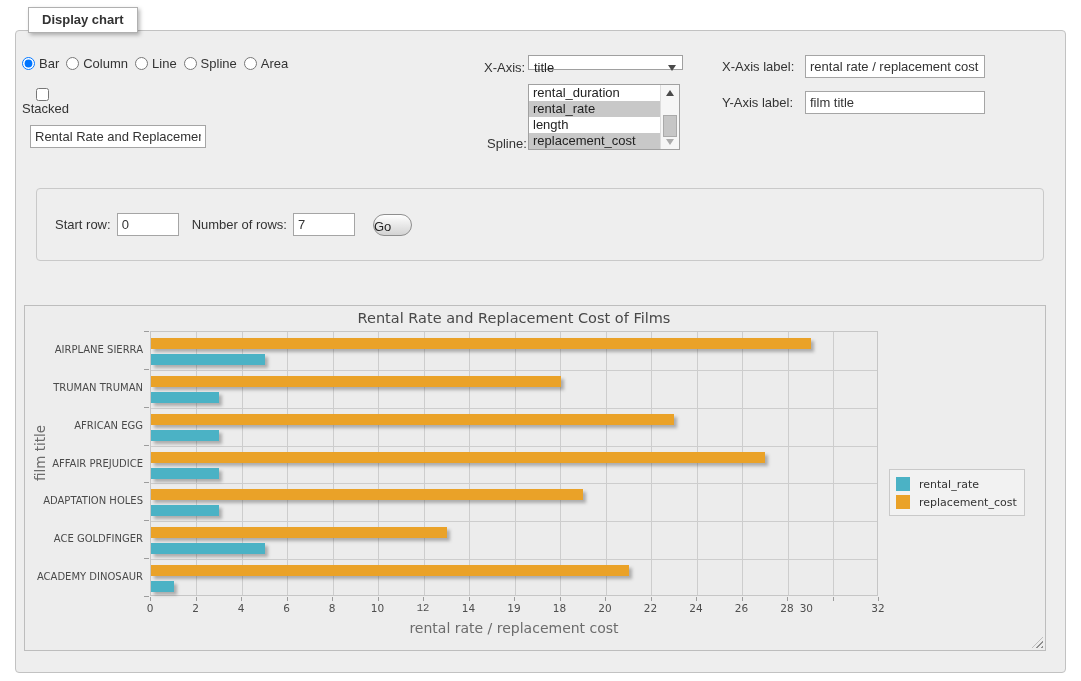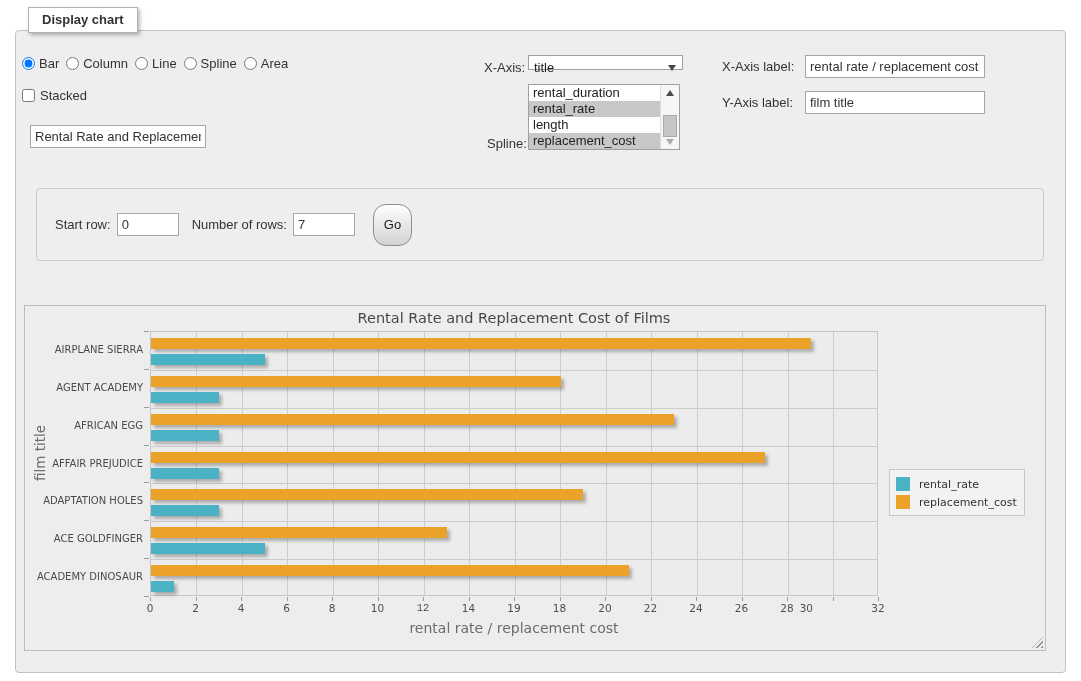--- a/index.html
+++ b/index.html
@@ -8,21 +8,21 @@
 
   
   #outer { left:15px; top:30px; width:1051px; height:643px; background:#eeeeee; border:1px solid #c2c2c2; border-radius:4px; }
   #tab { left:28px; top:7px; background:#ffffff; border:1px solid #b0b0b0; box-shadow:2px 2px 4px rgba(0,0,0,0.28); padding:4px 13px 5px 13px; font-size:13px; font-weight:bold; color:#333; z-index:4; }
 
   
   .formlabel { font-size:13px; color:#333; white-space:nowrap; }
   #chart-type-row { left:22px; top:56px; display:flex; align-items:center; font-size:13px; color:#333; }
   #chart-type-row label { display:flex; align-items:center; margin-right:7px; cursor:default; }
   #chart-type-row input { margin-right:4px; width:13px; height:13px; }
-  #stacked-row { left:22px; top:88px; display:flex; align-items:center; font-size:13px; color:#333; }
+  #stacked-row { left:22px; top:88px; display:flex; align-items:center; font-size:13px; color:#333;flex-direction:column; }
   #stacked-row input { margin-right:5px; width:13px; height:13px; }
   .txtinput { border:1px solid #a5a5a5; background:#fff; font-size:13px; color:#333; padding:3px 4px; font-family:"Liberation Sans", sans-serif; }
   #title-input { left:30px; top:125px; width:176px; height:23px; }
   #xaxis-label { left:484px; top:60px; }
   #series-label { left:487px; top:136px; }
   #xaxis-select { left:528px; top:55px; width:155px; height:15px; background:#fff; border:1px solid #a0a0a0; font-size:13px; color:#222; padding:4px 20px 4px 5px; }
   #xaxis-select .tri-down { position:absolute; right:6px; top:9px; }
   #xlabel-label { left:722px; top:59px; }
   #ylabel-label { left:722px; top:95px; }
   #xlabel-input { left:805px; top:55px; width:180px; height:23px; }
@@ -40,21 +40,21 @@
 
   .tri-up { width:0; height:0; border-left:4px solid transparent; border-right:4px solid transparent; border-bottom:6px solid #4a4a4a; }
   .tri-down { width:0; height:0; border-left:4px solid transparent; border-right:4px solid transparent; border-top:6px solid #4a4a4a; }
   .tri-dim { border-top-color:#ababab; }
 
   
   #rows-panel { left:36px; top:188px; width:1008px; height:73px; border:1px solid #c9c9c9; border-radius:4px; display:flex; align-items:center; padding-left:18px; }
   #rows-panel .formlabel { margin-right:6px; }
   #rows-panel .num { width:62px; height:23px; }
   #nrows-label { margin-left:13px; }
-  #go-btn { margin-left:18px; width:39px; height:42px; border:1px solid #8e8e8e; border-radius:13px; background:linear-gradient(#fefefe,#d3d3d3); font-size:13px; color:#222; font-family:"Liberation Sans", sans-serif; text-align:center; line-height:23px; }
+  #go-btn { margin-left:18px; width:39px; height:22px; border:1px solid #8e8e8e; border-radius:13px; background:linear-gradient(#fefefe,#d3d3d3); font-size:13px; color:#222; font-family:"Liberation Sans", sans-serif; text-align:left; line-height:23px; }
 
   
   #chart-box { left:24px; top:305px; width:1022px; height:346px; background:#ededed; border:1px solid #bdbdbd; font-family:"DejaVu Sans", sans-serif; }
   #chart-title { position:absolute; left:125px; top:4px; width:728px; text-align:center; font-size:14.5px; color:#484848; }
   #plot { position:absolute; left:125px; top:25px; width:728px; height:265px; border:1px solid #c6c6c6; background:#ececec; }
   .gridv { position:absolute; top:0; bottom:0; width:1px; background:#cdcdcd; }
   .gridh { position:absolute; left:0; right:0; height:1px; background:#cdcdcd; }
   .bar { position:absolute; left:0; height:11px; box-shadow:3px 3px 3px rgba(70,70,70,0.38); }
   .catlabel { position:absolute; left:0; width:118px; text-align:right; font-size:10px; color:#4a4a4a; white-space:nowrap; }
   .xticklabel { position:absolute; width:30px; text-align:center; font-size:10.5px; color:#4e4e4e; top:296px; }
@@ -188,21 +188,21 @@
         <span class="legend-swatch" style="background: rgb(75, 178, 197);"></span>
         <span class="legend-label">rental_rate</span>
       </div>
       <div class="legend-row">
         <span class="legend-swatch" style="background: rgb(234, 162, 40);"></span>
         <span class="legend-label">replacement_cost</span>
       </div>
     </div>
   <div id="resize-handle"></div>
 <div class="catlabel" style="top: 37.9px;">AIRPLANE SIERRA</div>
-    <div class="catlabel" style="top: 75.8px;">AGENT ACADEMY</div>
+    <div class="catlabel" style="top: 75.8px;">TRUMAN TRUMAN</div>
     <div class="catlabel" style="top: 113.6px;">AFRICAN EGG</div>
     <div class="catlabel" style="top: 151.5px;">AFFAIR PREJUDICE</div>
     <div class="catlabel" style="top: 189.4px;">ADAPTATION HOLES</div>
     <div class="catlabel" style="top: 227.2px;">ACE GOLDFINGER</div>
     <div class="catlabel" style="top: 265.1px;">ACADEMY DINOSAUR</div>
     <div class="ytickmark" style="top: 25px;"></div>
     <div class="ytickmark" style="top: 62.9px;"></div>
     <div class="ytickmark" style="top: 100.7px;"></div>
     <div class="ytickmark" style="top: 138.6px;"></div>
     <div class="ytickmark" style="top: 176.4px;"></div>

